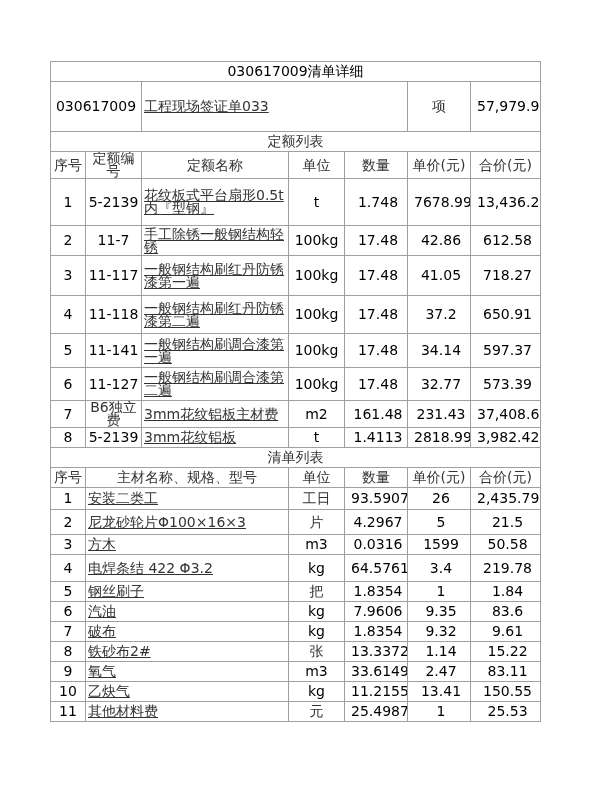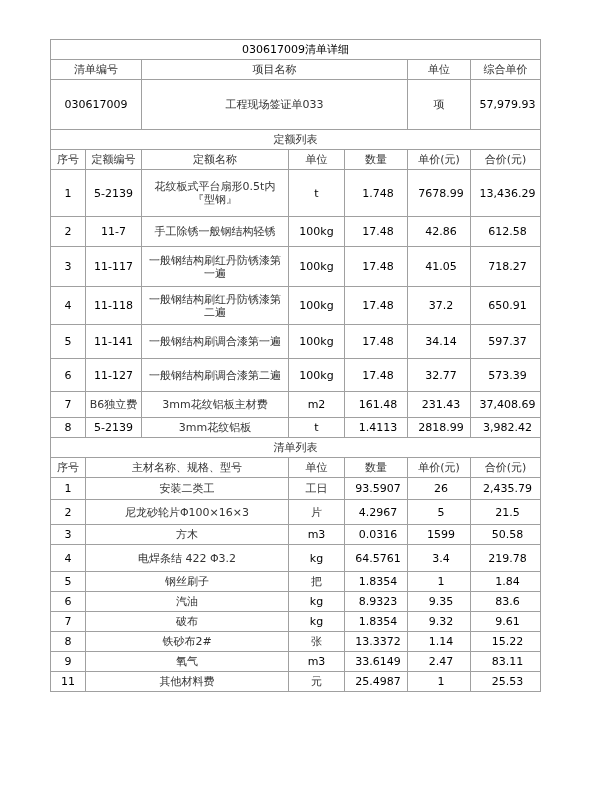--- a/index.html
+++ b/index.html
@@ -1,47 +1,41 @@
 <!DOCTYPE html>
 <html><head>
 <meta charset="utf-8">
 <style>
   html, body { margin: 0; padding: 0; background: #ffffff; }
   body { width: 612px; height: 792px; position: relative; font-family: "DejaVu Sans", "Liberation Sans", sans-serif; color: #000; }
-  table { position: absolute; left: 50px; top: 39px; border-collapse: collapse; width: 490px; table-layout: fixed; font-size: 11px; border-radius: 10px; }
+  table { position: absolute; left: 50px; top: 61px; border-collapse: collapse; width: 490px; table-layout: fixed; font-size: 14px; border-radius: 10px; }
   td { border: 1px solid #a0a0a0; padding: 0 2px; overflow: hidden; line-height: 13px; }
   .c { text-align: center; }
   .r { text-align: center; padding-left: 6px; }
-  .l { text-align: center; }
+  .l { text-align: left; text-decoration: underline; }
   .hdr { color: #333; }
   .cn { color: #333; }
 </style>
 </head>
 <body>
 
 <table>
   <colgroup>
     <col style="width:35px">
       <col style="width:56px">
       <col style="width:147px">
       <col style="width:56px">
       <col style="width:63px">
       <col style="width:63px">
       <col style="width:70px">
   </colgroup>
   <tbody>
     <tr style="height:20px">
       <td colspan="7" class="c">030617009清单详细</td>
     </tr>
-    <tr style="height:20px">
-      <td colspan="2" class="c hdr">清单编号</td>
-      <td colspan="3" class="c hdr">项目名称</td>
-      <td class="c hdr">单位</td>
-      <td class="c hdr">综合单价</td>
-    </tr>
     <tr style="height:50px">
       <td colspan="2" class="c">030617009</td>
       <td colspan="3" class="l cn">工程现场签证单033</td>
       <td class="c cn">项</td>
       <td class="r">57,979.93</td>
     </tr>
     <tr style="height:20px">
       <td colspan="7" class="c hdr">定额列表</td>
     </tr>
     <tr style="height:20px">
@@ -173,21 +167,21 @@
       <td colspan="2" class="l cn">钢丝刷子</td>
       <td class="c cn">把</td>
       <td class="r">1.8354</td>
       <td class="r">1</td>
       <td class="r">1.84</td>
     </tr>
     <tr style="height:20px">
       <td class="c">6</td>
       <td colspan="2" class="l cn">汽油</td>
       <td class="c">kg</td>
-      <td class="r">8.9323</td>
+      <td class="r">7.9606</td>
       <td class="r">9.35</td>
       <td class="r">83.6</td>
     </tr>
     <tr style="height:20px">
       <td class="c">7</td>
       <td colspan="2" class="l cn">破布</td>
       <td class="c">kg</td>
       <td class="r">1.8354</td>
       <td class="r">9.32</td>
       <td class="r">9.61</td>
@@ -202,20 +196,28 @@
     </tr>
     <tr style="height:20px">
       <td class="c">9</td>
       <td colspan="2" class="l cn">氧气</td>
       <td class="c">m3</td>
       <td class="r">33.6149</td>
       <td class="r">2.47</td>
       <td class="r">83.11</td>
     </tr>
     <tr style="height:20px">
+      <td class="c">10</td>
+      <td colspan="2" class="l cn">乙炔气</td>
+      <td class="c">kg</td>
+      <td class="r">11.2155</td>
+      <td class="r">13.41</td>
+      <td class="r">150.55</td>
+    </tr>
+    <tr style="height:20px">
       <td class="c">11</td>
       <td colspan="2" class="l cn">其他材料费</td>
       <td class="c cn">元</td>
       <td class="r">25.4987</td>
       <td class="r">1</td>
       <td class="r">25.53</td>
     </tr>
   </tbody>
 </table>
 

